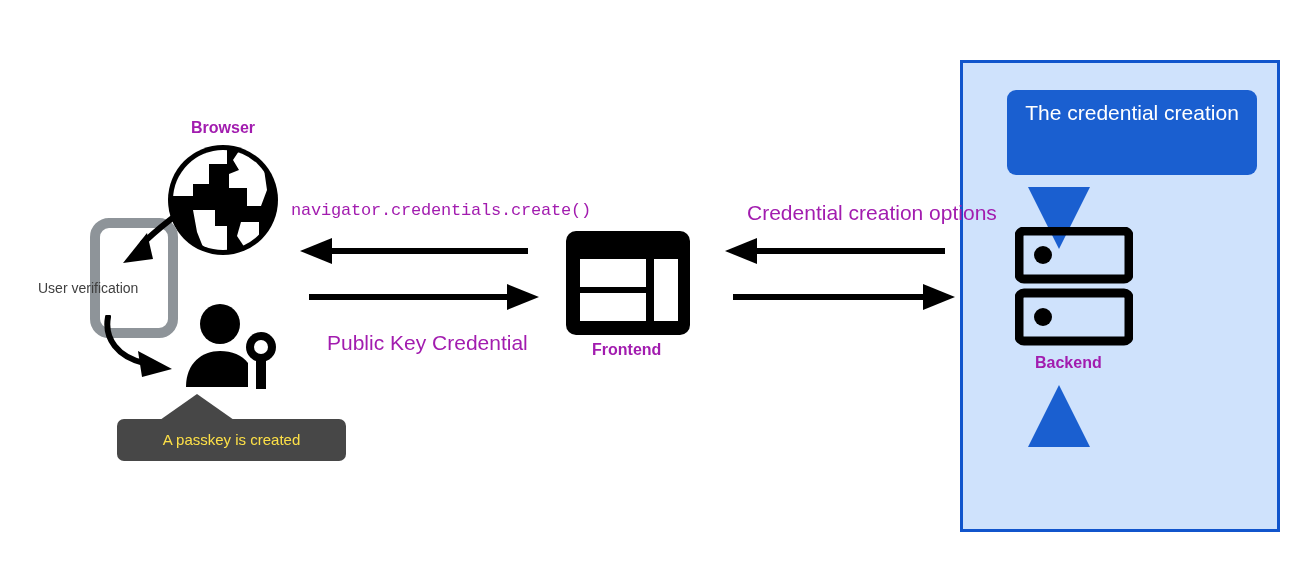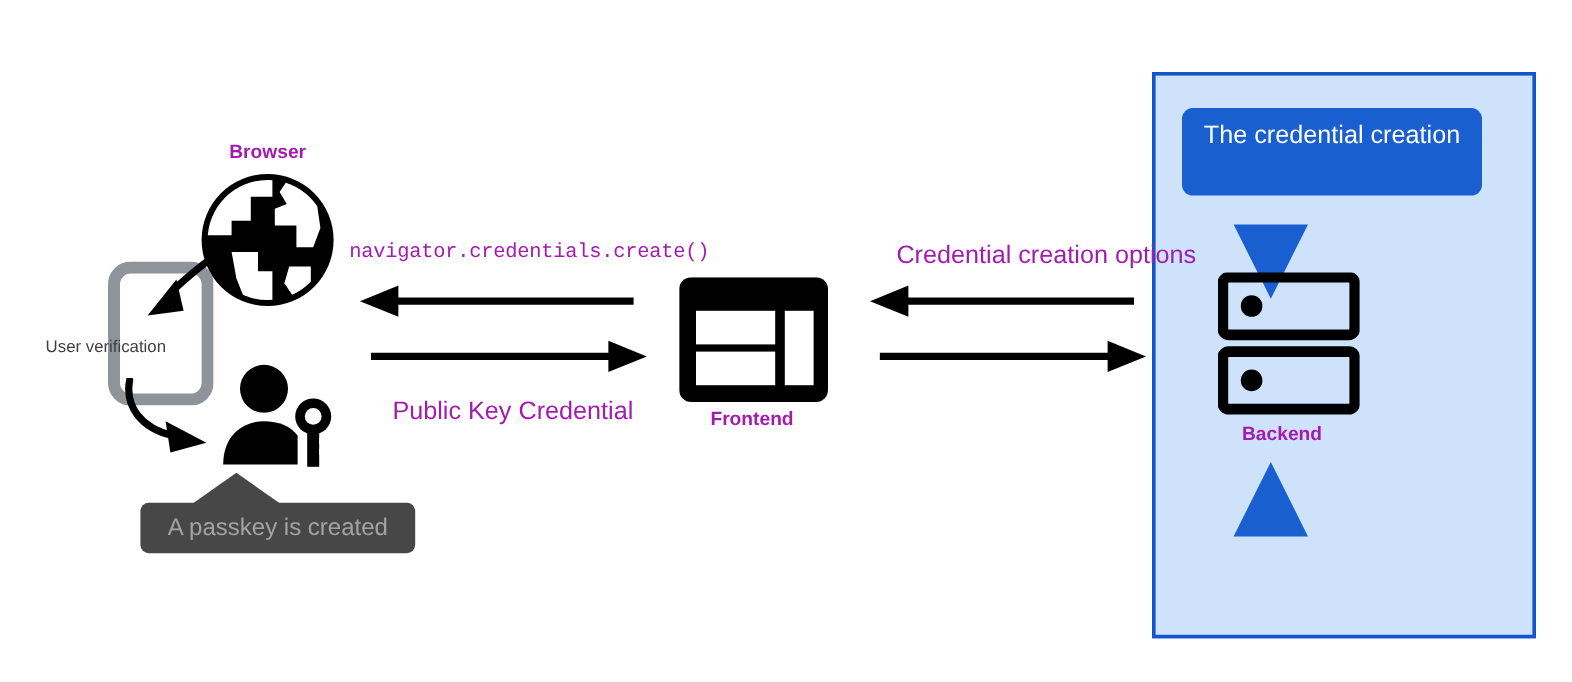--- a/index.html
+++ b/index.html
@@ -73,23 +73,23 @@
     border-bottom: 62px solid #1a5fd0;
   }
 
   
   #passkey-tooltip {
     left: 117px;
     top: 419px;
     width: 229px;
     height: 42px;
     background: #474747;
-    color: #a3a3a3;
+    color: #fde047;
     border-radius: 7px;
-    font-size: 20px;
+    font-size: 15px;
     line-height: 42px;
     text-align: center;
     box-sizing: border-box;
   }
   #passkey-tooltip-tail {
     position: absolute;
     left: 160px;
     top: 394px;
     width: 0;
     height: 0;
@@ -103,21 +103,21 @@
 </style>
 </head>
 <body>
 
 <div id="stage">
 
   <div id="backend-panel" class="abs">
 
     <div class="bubble-tail tail-down" style="left: 65px; top: 124px;"></div>
 
-    <div class="bubble" style="left: 22px; top: 27px; width: 250px; height: 73px;">
+    <div class="bubble" style="left: 44px; top: 27px; width: 250px; height: 85px;">
       <span>The credential creation</span><br>
     </div>
 
     <div class="svgbox" style="left: 52px; top: 164px; width: 118px; height: 120px;">
       <svg width="118" height="120" viewBox="0 0 118 120" xmlns="http://www.w3.org/2000/svg">
         <rect x="4" y="4" width="110" height="48" rx="5" ry="5" fill="none" stroke="#000000" stroke-width="9"></rect>
         <circle cx="28" cy="28" r="9" fill="#000000"></circle>
         <rect x="4" y="66" width="110" height="48" rx="5" ry="5" fill="none" stroke="#000000" stroke-width="9"></rect>
         <circle cx="28" cy="90" r="9" fill="#000000"></circle>
       </svg>

